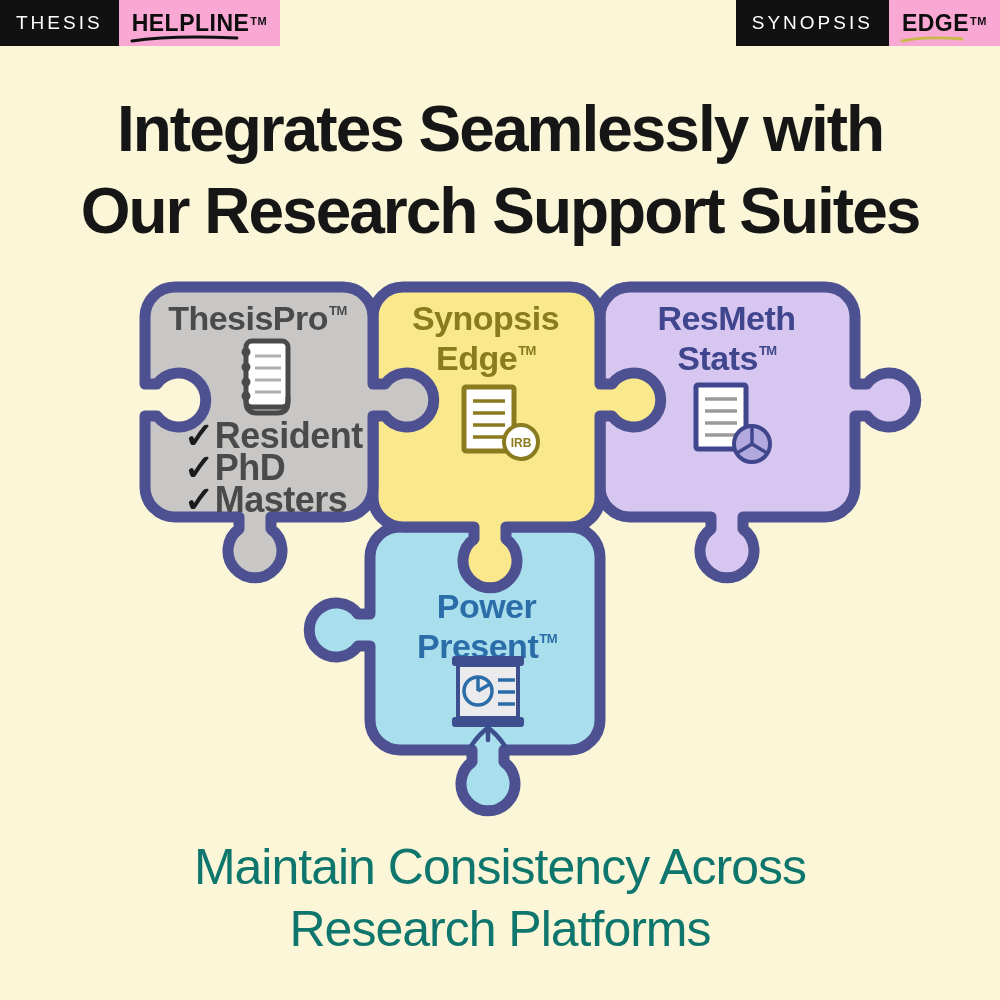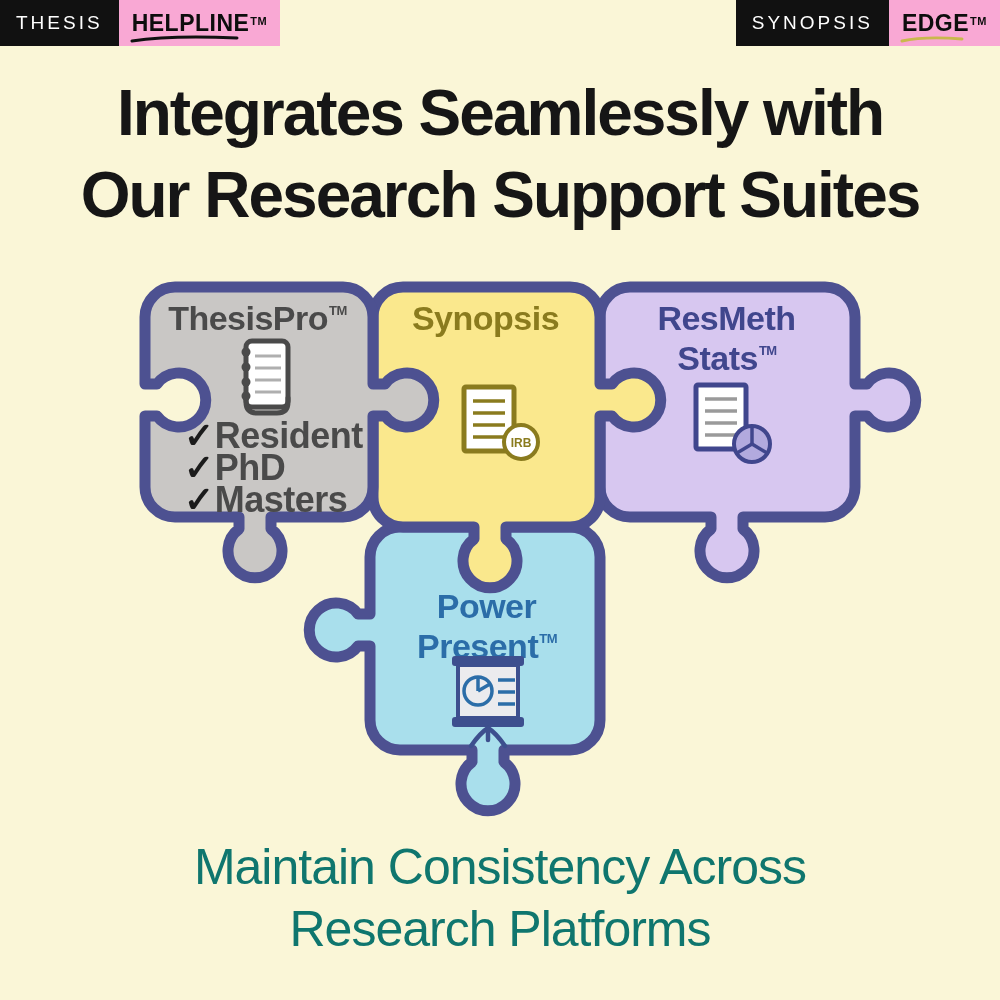--- a/index.html
+++ b/index.html
@@ -11,21 +11,21 @@
   .hdr-left{left:0;}
   .hdr-right{right:0;}
   .hdr .dark{background:#111111;color:#FFFFFF;display:flex;align-items:center;
              padding:0 16px;font-size:19px;letter-spacing:3px;font-weight:400;}
   .hdr .light{background:#f9a8d4;color:#0D0D0D;display:flex;align-items:center;
               padding:0 13px;font-size:23px;font-weight:700;letter-spacing:.5px;position:relative;}
   .hdr .light sup{font-size:11px;font-weight:700;margin-left:1px;position:relative;top:-2px;}
   .swoosh{position:absolute;left:10px;bottom:3px;}
 
   
-  .main-title{position:absolute;left:0;right:0;top:72px;text-align:center;
+  .main-title{position:absolute;left:0;right:0;top:88px;text-align:center;
               font-size:64px;font-weight:700;letter-spacing:-2px;line-height:82px;color:#161616;}
 
   
   .puzzle-svg{position:absolute;left:0;top:0;}
   .puzzle-svg path{stroke:#4D5191;stroke-width:11;stroke-linejoin:round;}
 
   .piece-title{position:absolute;text-align:center;font-weight:700;font-size:34px;line-height:36px;letter-spacing:-0.5px;}
   .piece-title sup{font-size:13px;font-weight:700;position:relative;top:-3px;vertical-align:super;margin-left:1px;}
   .c-gray{color:#4A4A4A;}
   .c-olive{color:#8A7B1E;}
@@ -103,20 +103,21 @@
     <circle cx="12" cy="60" r="4.5" fill="#4A4A4A"></circle>
   </svg>
   <div class="checklist">
     <div class="chk-row"><span class="chk-mark">✓</span><span>Resident</span></div>
     <div class="chk-row"><span class="chk-mark">✓</span><span>PhD</span></div>
     <div class="chk-row"><span class="chk-mark">✓</span><span>Masters</span></div>
   </div>
 
   <div class="piece-title c-olive" style="left:375px;top:296px;width:222px;">
     <div><span>Synopsis</span><sup></sup></div>
+    <div><span>Edge</span><sup>TM</sup></div>
   </div>
   <svg class="piece-icon" style="left:458px;top:383px;" width="88" height="82" viewBox="0 0 88 82">
     <rect x="6" y="4" width="50" height="64" rx="2" fill="#FFFFFF" stroke="#8A7B1E" stroke-width="5"></rect>
     <line x1="15" y1="18" x2="47" y2="18" stroke="#8A7B1E" stroke-width="3.5"></line>
     <line x1="15" y1="30" x2="47" y2="30" stroke="#8A7B1E" stroke-width="3.5"></line>
     <line x1="15" y1="42" x2="47" y2="42" stroke="#8A7B1E" stroke-width="3.5"></line>
     <line x1="15" y1="54" x2="47" y2="54" stroke="#8A7B1E" stroke-width="3.5"></line>
     <circle cx="63" cy="59" r="17" fill="#FFFFFF" stroke="#8A7B1E" stroke-width="4"></circle>
     <text x="63" y="64" text-anchor="middle" font-size="12" font-weight="700" fill="#8A7B1E" font-family="Liberation Sans, sans-serif">IRB</text>
   </svg>

